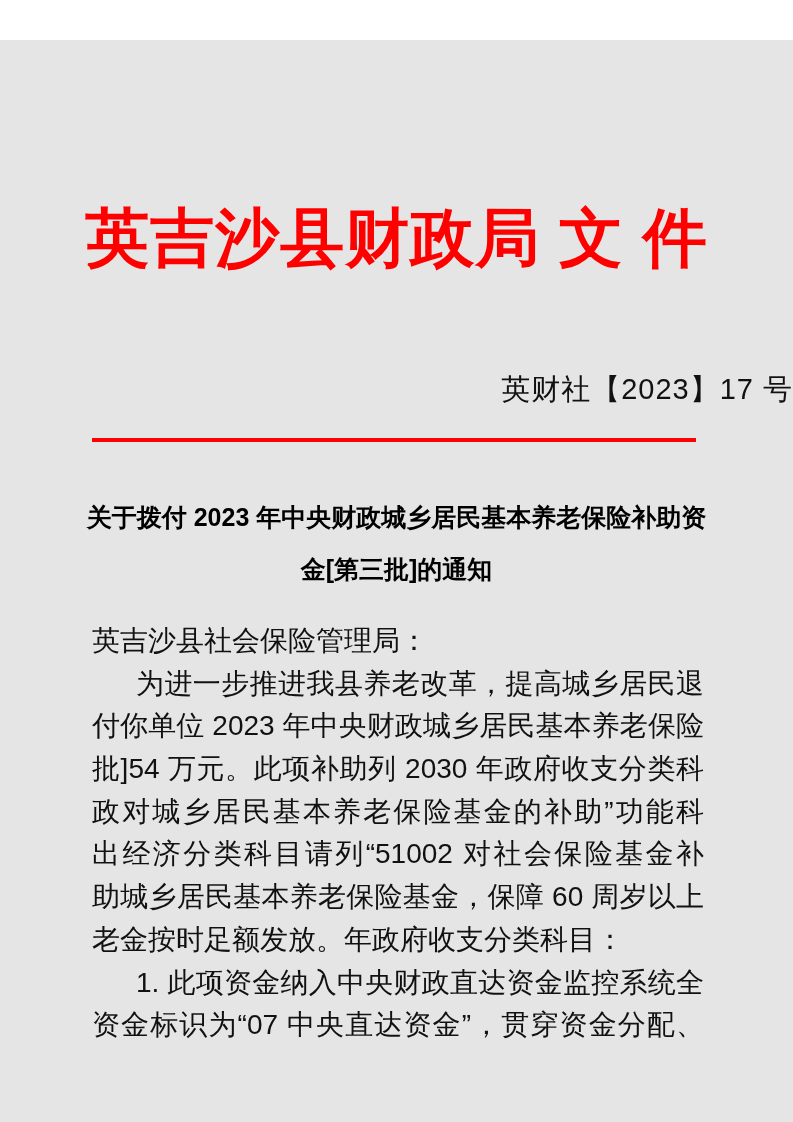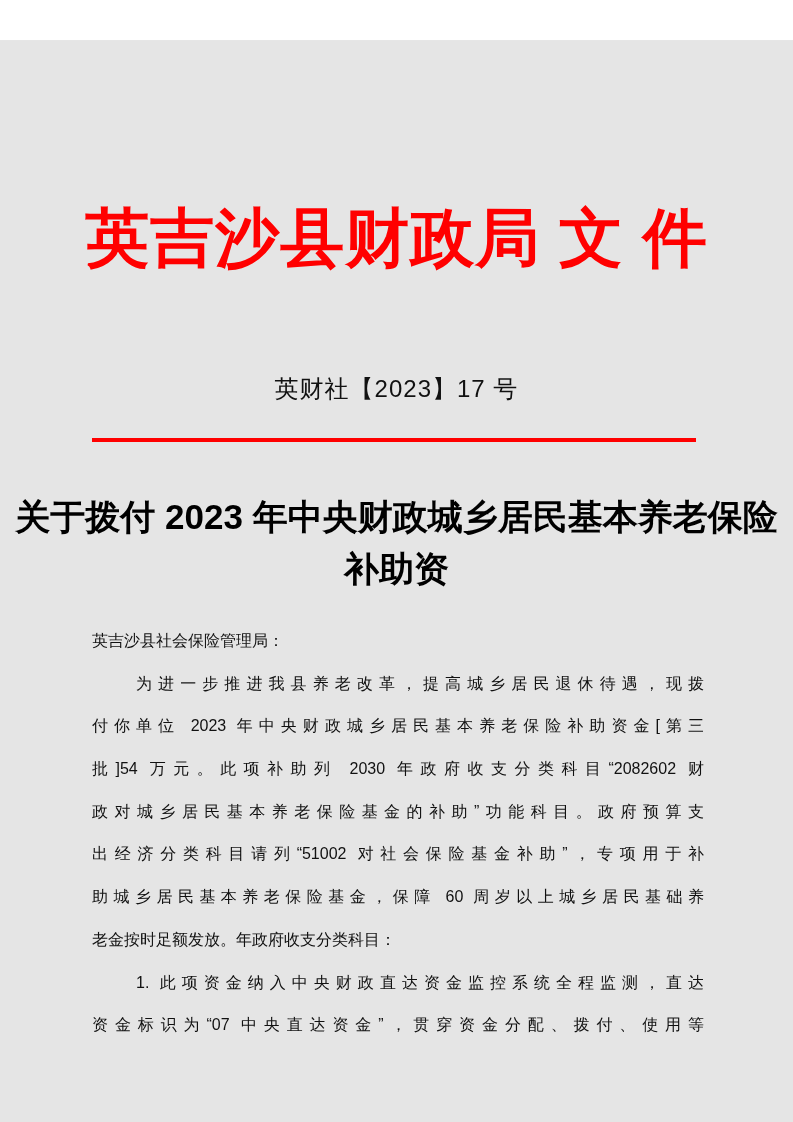--- a/index.html
+++ b/index.html
@@ -27,42 +27,42 @@
     color: #ff0000;
     font-size: 64px;
     font-weight: bold;
     letter-spacing: 1px;
     white-space: nowrap;
   }
   .doc-number {
     margin-top: 93px;
     height: 30px;
     line-height: 30px;
-    text-align: center;
-    font-size: 24px;
+    text-align: right;
+    font-size: 29px;
     color: #111111;
     letter-spacing: 1px;
   }
   .red-line {
     margin: 34px 0 0 92px;
     width: 604px;
     height: 4px;
     background: #ff0000;
   }
   .doc-title {
     margin-top: 49px;
     text-align: center;
-    font-size: 35px;
+    font-size: 25px;
     font-weight: bold;
     line-height: 52px;
     color: #000000;
   }
   .body-text {
     margin: 25px 89px 0 92px;
-    font-size: 16px;
+    font-size: 28px;
     line-height: 42.7px;
     color: #111111;
   }
   .bl {
     height: 42.7px;
     overflow: hidden;
     white-space: nowrap;
   }
   .bl.fill {
     text-align: justify;
@@ -79,20 +79,21 @@
 <div class="page">
 
   <div class="header-title">英吉沙县财政局 文 件</div>
 
   <div class="doc-number">英财社【2023】17 号</div>
 
   <div class="red-line"></div>
 
   <div class="doc-title">
     <div>关于拨付 2023 年中央财政城乡居民基本养老保险补助资</div>
+    <div>金[第三批]的通知</div>
   </div>
 
   <div class="body-text">
     <div class="bl">英吉沙县社会保险管理局：</div>
     <div class="bl fill indent">为进一步推进我县养老改革，提高城乡居民退休待遇，现拨</div>
     <div class="bl fill">付你单位 2023 年中央财政城乡居民基本养老保险补助资金[第三</div>
     <div class="bl fill">批]54 万元。此项补助列 2030 年政府收支分类科目“2082602 财</div>
     <div class="bl fill">政对城乡居民基本养老保险基金的补助”功能科目。政府预算支</div>
     <div class="bl fill">出经济分类科目请列“51002 对社会保险基金补助”，专项用于补</div>
     <div class="bl fill">助城乡居民基本养老保险基金，保障 60 周岁以上城乡居民基础养</div>

